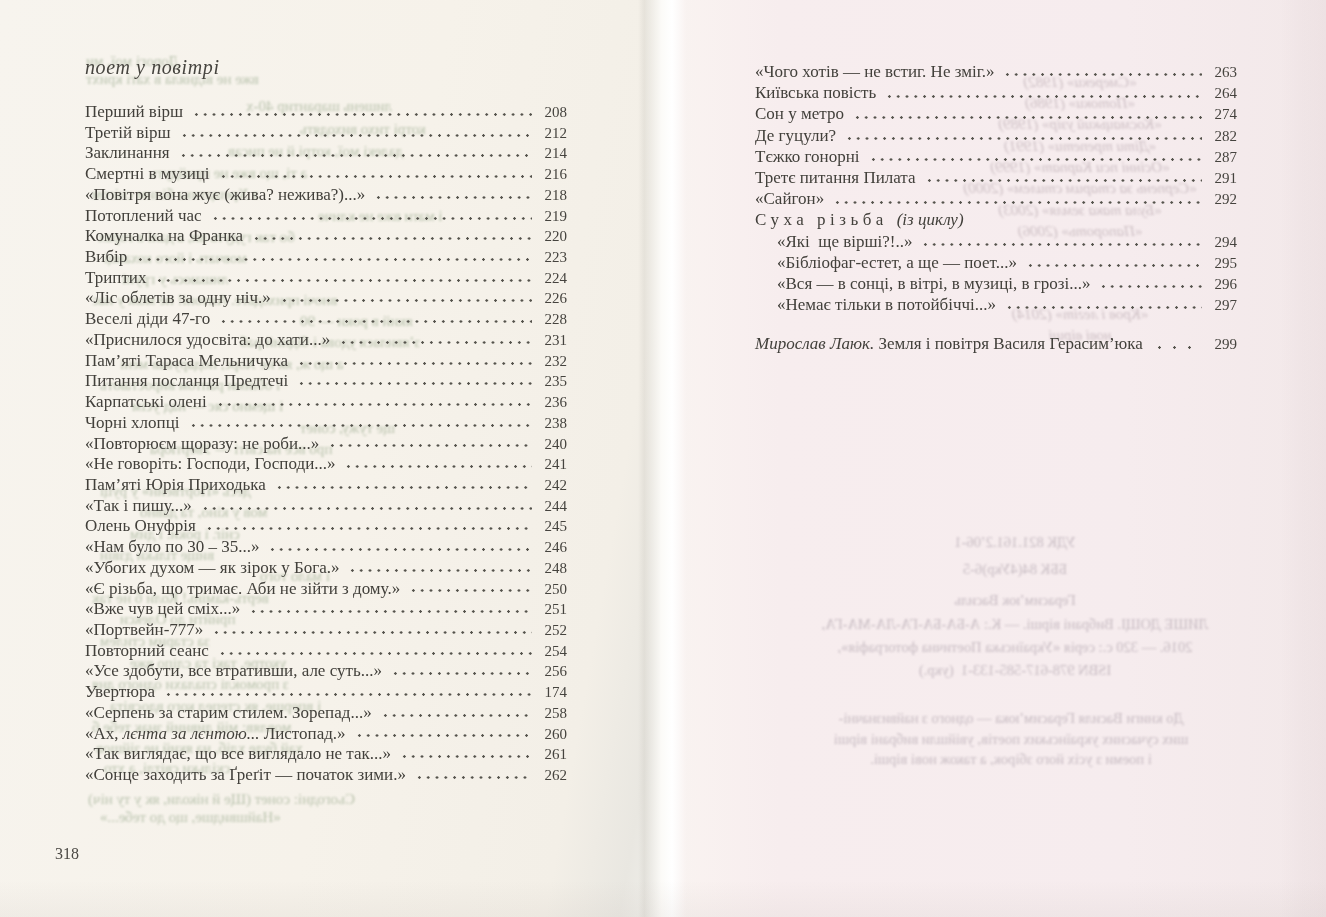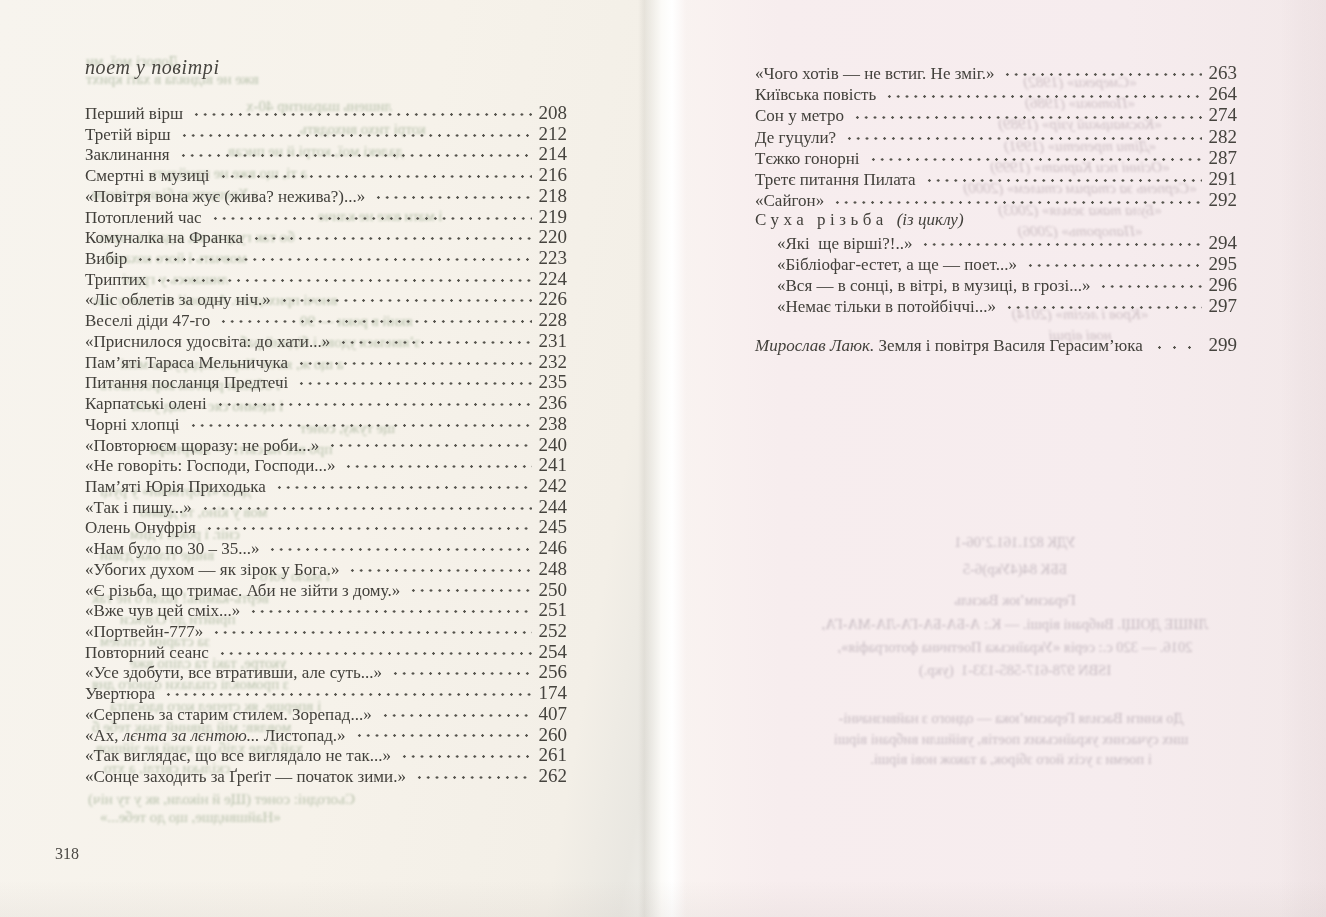--- a/index.html
+++ b/index.html
@@ -40,21 +40,21 @@
   .toc-row.gap{margin-top:18px;}
   .toc-title .it{font-style:italic;}
   .toc-title .sp{letter-spacing:4.5px;}
   .leader{
     flex:1;align-self:stretch;margin:0 4px 0 7px;
     background-image:radial-gradient(circle,#55534c 1.05px,rgba(0,0,0,0) 1.45px);
     background-size:8.8px 8.8px;background-repeat:repeat-x;
     background-position:2px calc(100% - 4px);
   }
   .leader.sparse{background-size:15px 8.8px;}
-  .pagenum{min-width:31px;text-align:right;font-size:19px;color:#45433e;}
+  .pagenum{min-width:31px;text-align:right;font-size:15px;color:#45433e;}
   .folio{position:absolute;left:55px;top:845px;font-size:16px;color:#4a4843;}
   
   .frag{
     position:absolute;transform:scaleX(-1);filter:blur(1.15px);
     white-space:pre;pointer-events:none;
   }
   .bleed-green .frag{color:rgba(138,158,126,0.55);font-size:15px;}
   .bleed-pink  .frag{color:rgba(168,152,160,0.52);font-size:15px;font-style:italic;text-align:center;}
   .bleed-imprint .frag{color:rgba(160,148,158,0.55);font-size:14.5px;font-style:normal;text-align:center;}
   
@@ -134,21 +134,21 @@
         <div class="toc-row"><span class="toc-title"><span>«Так і пишу...»</span></span><span class="leader"></span><span class="pagenum">244</span></div>
         <div class="toc-row"><span class="toc-title"><span>Олень Онуфрія</span></span><span class="leader"></span><span class="pagenum">245</span></div>
         <div class="toc-row"><span class="toc-title"><span>«Нам було по 30 – 35...»</span></span><span class="leader"></span><span class="pagenum">246</span></div>
         <div class="toc-row"><span class="toc-title"><span>«Убогих духом — як зірок у Бога.»</span></span><span class="leader"></span><span class="pagenum">248</span></div>
         <div class="toc-row"><span class="toc-title"><span>«Є різьба, що тримає. Аби не зійти з дому.»</span></span><span class="leader"></span><span class="pagenum">250</span></div>
         <div class="toc-row"><span class="toc-title"><span>«Вже чув цей сміх...»</span></span><span class="leader"></span><span class="pagenum">251</span></div>
         <div class="toc-row"><span class="toc-title"><span>«Портвейн-777»</span></span><span class="leader"></span><span class="pagenum">252</span></div>
         <div class="toc-row"><span class="toc-title"><span>Повторний сеанс</span></span><span class="leader"></span><span class="pagenum">254</span></div>
         <div class="toc-row"><span class="toc-title"><span>«Усе здобути, все втративши, але суть...»</span></span><span class="leader"></span><span class="pagenum">256</span></div>
         <div class="toc-row"><span class="toc-title"><span>Увертюра</span></span><span class="leader"></span><span class="pagenum">174</span></div>
-        <div class="toc-row"><span class="toc-title"><span>«Серпень за старим стилем. Зорепад...»</span></span><span class="leader"></span><span class="pagenum">407</span></div>
+        <div class="toc-row"><span class="toc-title"><span>«Серпень за старим стилем. Зорепад...»</span></span><span class="leader"></span><span class="pagenum">258</span></div>
         <div class="toc-row"><span class="toc-title"><span>«Ах, </span><span class="it">лєнта за лєнтою...</span><span> Листопад.»</span></span><span class="leader"></span><span class="pagenum">260</span></div>
         <div class="toc-row"><span class="toc-title"><span>«Так виглядає, що все виглядало не так...»</span></span><span class="leader"></span><span class="pagenum">261</span></div>
         <div class="toc-row"><span class="toc-title"><span>«Сонце заходить за Ґреґіт — початок зими.»</span></span><span class="leader"></span><span class="pagenum">262</span></div>
       </div>
     <div class="folio">318</div>
   </div>
 
   <div class="page page-right">
     <div class="bleed-pink" id="bleed-right-center">
         <div class="frag" style="left: 250px; top: 74px; width: 340px;">«Смереки» (1982)</div>

